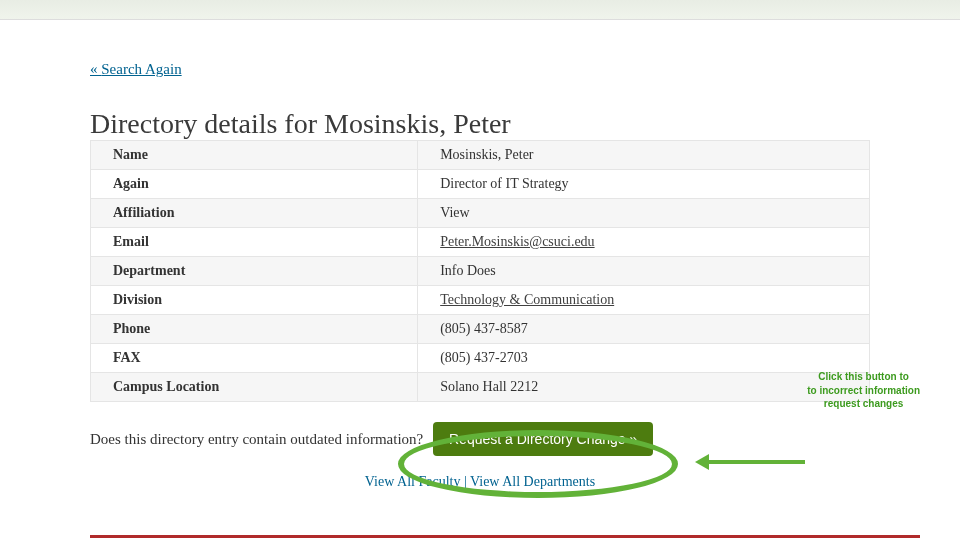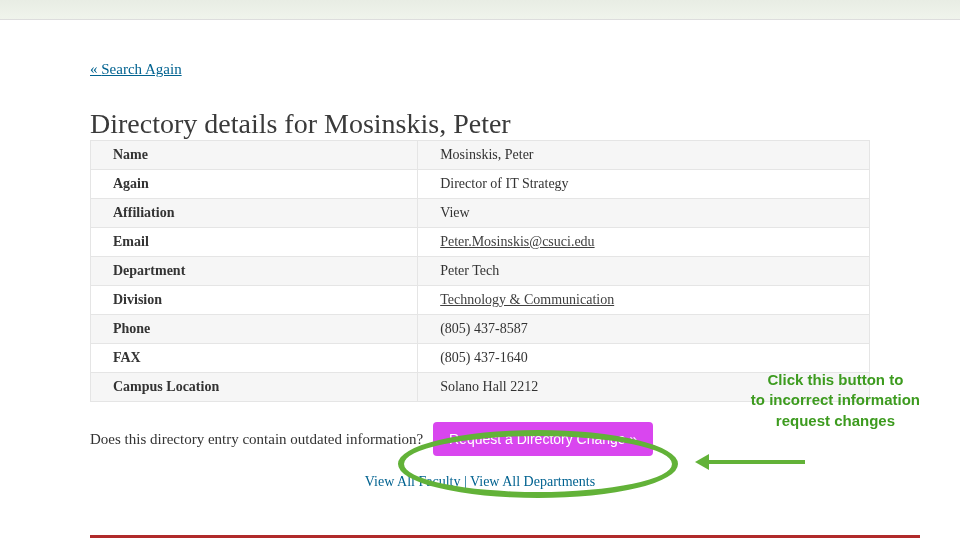--- a/index.html
+++ b/index.html
@@ -59,21 +59,21 @@
     .link {
       color: #404040;
       text-decoration: underline;
     }
     .prompt-row {
       margin-top: 20px;
       font-size: 15px;
       color: #333;
     }
     .btn {
-      background: #d946ef;
+      background: #4d7c0f;
       color: #fff;
       border: none;
       padding: 9px 16px;
       font-size: 14px;
       border-radius: 4px;
       margin-left: 6px;
       cursor: pointer;
       font-family: Arial, sans-serif;
     }
     .bottom-links {
@@ -106,21 +106,21 @@
       left: 398px;
       top: 430px;
       pointer-events: none;
     }
     .annotation-text {
       position: absolute;
       right: 40px;
       top: 370px;
       color: #3d9b1f;
       font-family: Arial, sans-serif;
-      font-size: 15px;
+      font-size: 10px;
       font-weight: bold;
       text-align: center;
       line-height: 1.35;
     }
     .annotation-arrow {
       position: absolute;
       left: 695px;
       top: 458px;
       width: 110px;
       height: 8px;
@@ -171,33 +171,33 @@
     <tr>
       <td>Affiliation</td>
       <td>View</td>
     </tr>
     <tr>
       <td>Email</td>
       <td><a href="#" class="link">Peter.Mosinskis@csuci.edu</a></td>
     </tr>
     <tr>
       <td>Department</td>
-      <td>Peter Tech</td>
+      <td>Info Does</td>
     </tr>
     <tr>
       <td>Division</td>
       <td><a href="#" class="link">Technology &amp; Communication</a></td>
     </tr>
     <tr>
       <td>Phone</td>
       <td>(805) 437-8587</td>
     </tr>
     <tr>
       <td>FAX</td>
-      <td>(805) 437-1640</td>
+      <td>(805) 437-2703</td>
     </tr>
     <tr>
       <td>Campus Location</td>
       <td>Solano Hall 2212</td>
     </tr>
   </tbody>
     </table>
 
   <div class="prompt-row">
     <span>Does this directory entry contain outdated information? </span>

